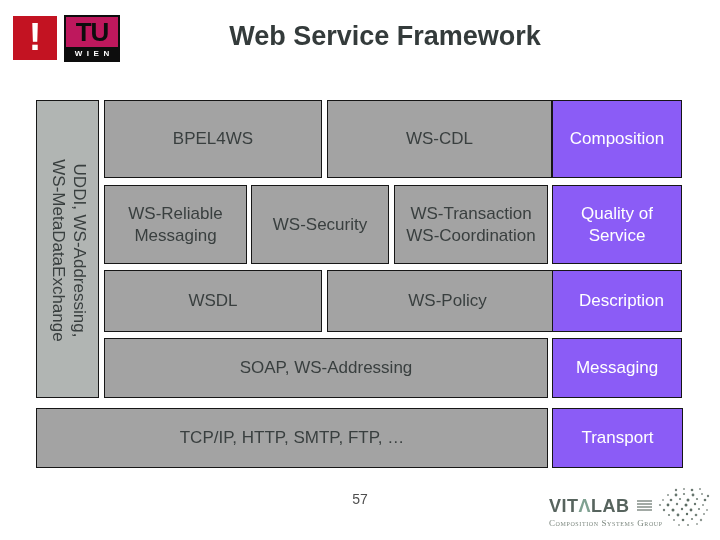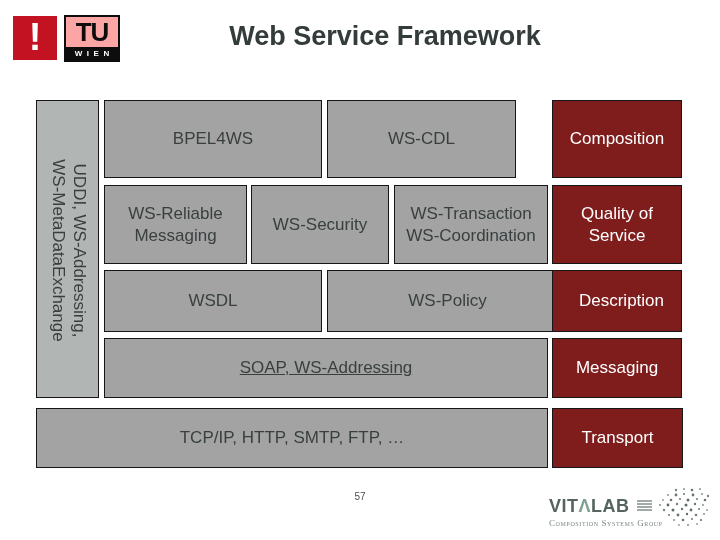--- a/index.html
+++ b/index.html
@@ -11,21 +11,21 @@
   
   .logo-red {
     position:absolute; left:13px; top:16px; width:44px; height:44px;
     background:#c31322; display:flex; align-items:center; justify-content:center;
   }
   .logo-red .excl {
     color:#ffffff; font-size:38px; font-weight:700; line-height:44px; margin-top:-2px;
   }
   .logo-tu {
     position:absolute; left:64px; top:15px; width:56px; height:47px;
-    background:#fca5a5; border:2.5px solid #0d0d0d; box-sizing:border-box;
+    background:#be185d; border:2.5px solid #0d0d0d; box-sizing:border-box;
   }
   .logo-tu .tu-text {
     position:absolute; top:0; left:0; right:0; height:30px;
     display:flex; align-items:center; justify-content:center;
     font-size:26px; font-weight:700; letter-spacing:-1px; color:#0d0d0d;
   }
   .logo-tu .wien-strip {
     position:absolute; left:0; right:0; bottom:0; height:13px; background:#0d0d0d;
     display:flex; align-items:center; justify-content:center;
     color:#ffffff; font-size:8px; font-weight:700; letter-spacing:4.5px; text-indent:4.5px;
@@ -36,38 +36,38 @@
   }
 
   
   .box {
     position:absolute; box-sizing:border-box;
     border:1.5px solid #161616; background:#a3a3a3;
     display:flex; align-items:center; justify-content:center;
     text-align:center; font-size:17px; line-height:1.25;
     color:#393f3f; white-space:pre-line;
   }
-  .box.dark { background:#7f1d1d; color:#ffffff; }
+  .box.dark { background:#8b5cf6; color:#ffffff; }
 
   .side-bar {
     position:absolute; left:36px; top:100px; width:63px; height:298px;
     box-sizing:border-box; border:1.5px solid #161616; background:#b1b5b3;
   }
   .side-bar .side-label-inner {
     position:absolute; width:298px; height:63px; left:-117.5px; top:117.5px;
     transform:rotate(90deg);
     display:flex; align-items:center; justify-content:center;
     text-align:center; white-space:pre-line;
     font-size:17px; line-height:21px; color:#393f3f;
   }
 
   
   .page-number {
     position:absolute; left:360px; top:491px; transform:translateX(-50%);
-    font-size:10px; color:#4e4e4e;
+    font-size:14px; color:#4e4e4e;
   }
   .vitalab { position:absolute; left:549px; top:494px; width:170px; height:38px; }
   .vitalab-word {
     position:absolute; left:0; top:2px; font-size:18px; font-weight:600;
     letter-spacing:0.5px; color:#57645e; white-space:nowrap;
   }
   .vitalab-word .lambda { color:#7fa191; }
   .vitalab-smallprint { position:absolute; left:88px; top:6px; }
   .vitalab-smallprint .bar {
     width:15px; height:1.5px; background:#a2aaa5; margin-bottom:1.6px;
@@ -94,36 +94,36 @@
   <div class="page-title">Web Service Framework</div>
 
   <div>
 
     <div class="side-bar">
       <div class="side-label-inner">UDDI, WS-Addressing,
 WS-MetaDataExchange</div>
     </div>
 
     <div class="box" style="left:104px; top:100px; width:218px; height:78px;">BPEL4WS</div>
-    <div class="box" style="left:327px; top:100px; width:189px; height:78px;">WS-CDL</div>
+    <div class="box" style="left:327px; top:100px; width:225px; height:78px;">WS-CDL</div>
     <div class="box dark" style="left:552px; top:100px; width:130px; height:78px;">Composition</div>
 
     <div class="box" style="left:104px; top:185px; width:143px; height:79px;">WS-Reliable
 Messaging</div>
     <div class="box" style="left:251px; top:185px; width:138px; height:79px;">WS-Security</div>
     <div class="box" style="left:394px; top:185px; width:154px; height:79px;">WS-Transaction
 WS-Coordination</div>
     <div class="box dark" style="left:552px; top:185px; width:130px; height:79px;">Quality of
 Service</div>
 
     <div class="box" style="left:104px; top:270px; width:218px; height:62px;">WSDL</div>
     <div class="box" style="left:327px; top:270px; width:241px; height:62px;">WS-Policy</div>
     <div class="box dark" style="left:552px; top:270px; width:130px; height:62px;padding-left:9px;">Description</div>
 
-    <div class="box" style="left:104px; top:338px; width:444px; height:60px;text-decoration:underline;">SOAP, WS-Addressing</div>
+    <div class="box" style="left:104px; top:338px; width:444px; height:60px;">SOAP, WS-Addressing</div>
     <div class="box dark" style="left:552px; top:338px; width:130px; height:60px;">Messaging</div>
 
     <div class="box" style="left:36px; top:408px; width:512px; height:60px;">TCP/IP, HTTP, SMTP, FTP, …</div>
     <div class="box dark" style="left:552px; top:408px; width:131px; height:60px;">Transport</div>
   </div>
 
   <div class="page-number">57</div>
 
   <div class="vitalab">
     <div class="vitalab-word"><span>VIT</span><span class="lambda">Λ</span><span>LAB</span></div>

